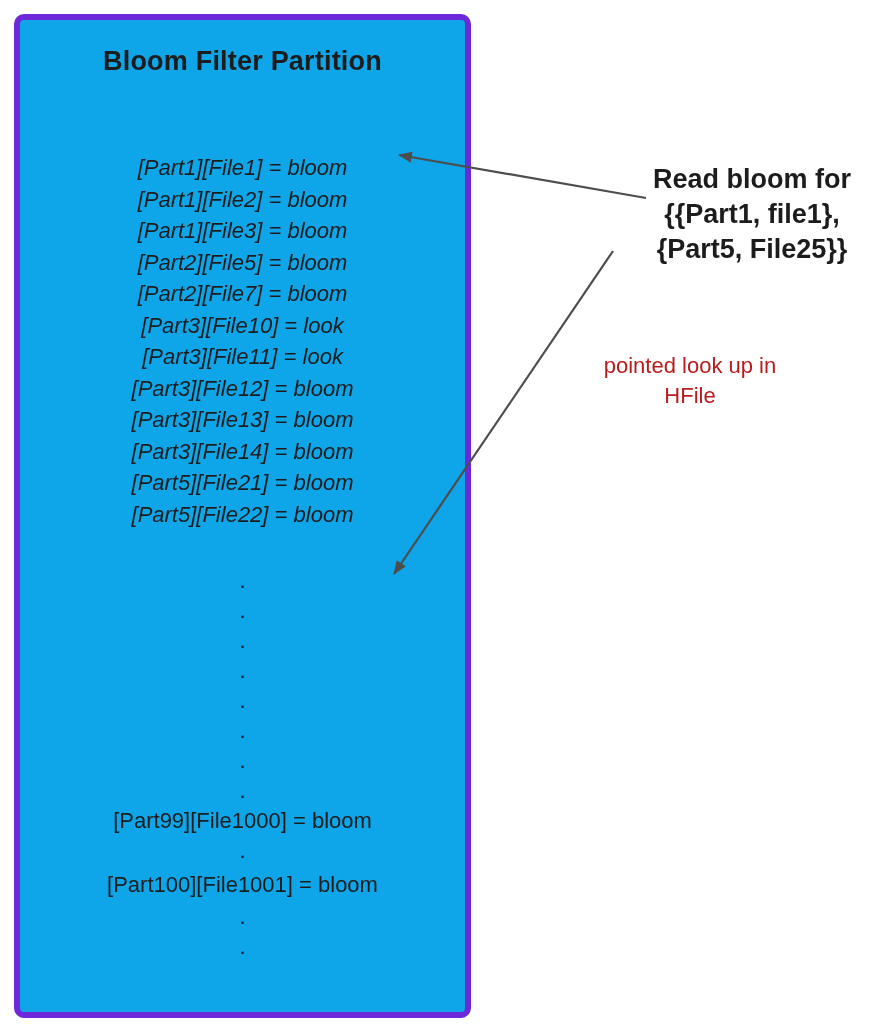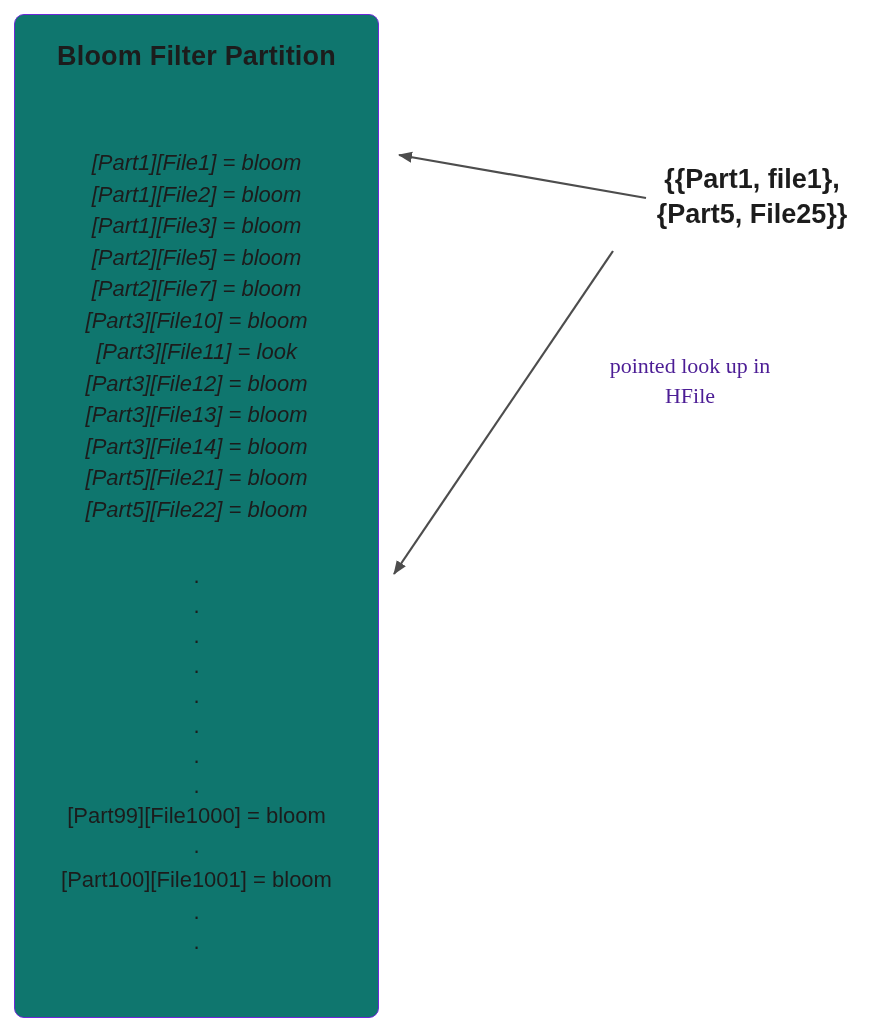--- a/index.html
+++ b/index.html
@@ -10,24 +10,24 @@
     height: 1033px;
     overflow: hidden;
     font-family: "Liberation Sans", "DejaVu Sans", sans-serif;
     color: #1f1f1f;
   }
 
   .partition-box {
     position: absolute;
     left: 14px;
     top: 14px;
-    width: 365px;
+    width: 457px;
     height: 1004px;
-    background: #0f766e;
-    border: 1px solid #6d28d9;
+    background: #0ea5e9;
+    border: 6px solid #6d28d9;
     border-radius: 10px;
   }
 
   .box-title {
     position: absolute;
     top: 26px;
     left: 0;
     right: 0;
     text-align: center;
     font-size: 27px;
@@ -68,22 +68,21 @@
   }
 
   .pointed {
     position: absolute;
     left: 560px;
     top: 351px;
     width: 260px;
     text-align: center;
     font-size: 22px;
     line-height: 30px;
-    color: #4c1d95;
-    font-family: Liberation Serif, serif;
+    color: #b91c1c;
   }
 
   .arrows {
     position: absolute;
     left: 0;
     top: 0;
     width: 884px;
     height: 1033px;
     pointer-events: none;
   }
@@ -103,21 +102,21 @@
 
         <div class="entry-line">[Part1][File2] = bloom</div>
 
         <div class="entry-line">[Part1][File3] = bloom</div>
 
         <div class="entry-line">[Part2][File5] = bloom</div>
 
 
         <div class="entry-line">[Part2][File7] = bloom</div>
 
-        <div class="entry-line">[Part3][File10] = bloom</div>
+        <div class="entry-line">[Part3][File10] = look</div>
 
         <div class="entry-line">[Part3][File11] = look</div>
 
         <div class="entry-line">[Part3][File12] = bloom</div>
 
         <div class="entry-line">[Part3][File13] = bloom</div>
 
         <div class="entry-line">[Part3][File14] = bloom</div>
 
         <div class="entry-line">[Part5][File21] = bloom</div>
@@ -156,20 +155,21 @@
     <div class="centered-block dots-c">
 
         <div class="dot-line">.</div>
 
         <div class="dot-line">.</div>
       </div>
 
   </div>
 
   <div class="read-bloom">
+    <div>Read bloom for</div>
     <div>{{Part1, file1},</div>
     <div>{Part5, File25}}</div>
   </div>
 
   <div class="pointed">
     <div>pointed look up in</div>
     <div>HFile</div>
   </div>
 
   <svg class="arrows" width="884" height="1033" viewBox="0 0 884 1033" xmlns="http://www.w3.org/2000/svg">

